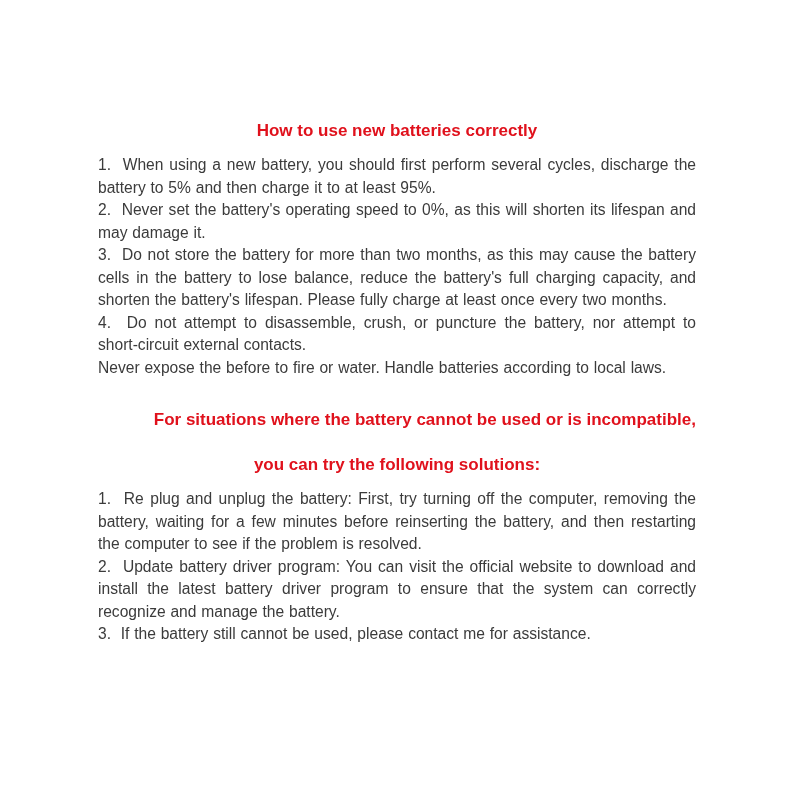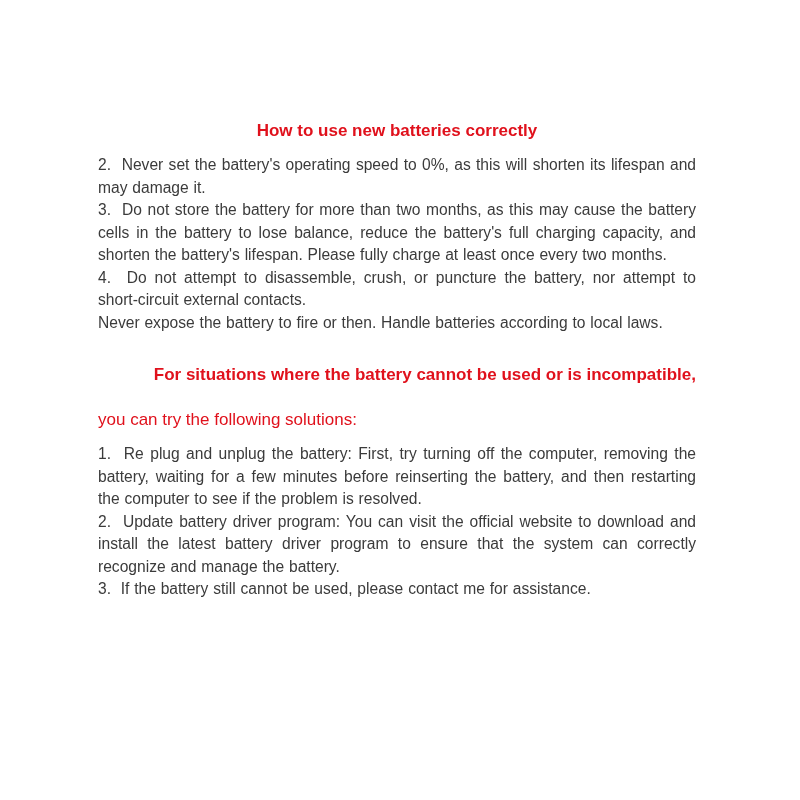--- a/index.html
+++ b/index.html
@@ -47,39 +47,40 @@
     line-height: 20px;
     font-weight: bold;
     text-align: right;
     white-space: nowrap;
     color: var(--accent-red, #e0111c);
   }
   .title2b {
     margin: 25px 0 0 0;
     font-size: 17px;
     line-height: 20px;
-    font-weight: normal;
-    text-align: left;
+    font-weight: bold;
+    text-align: center;
     white-space: nowrap;
     color: var(--accent-red, #e0111c);
   }
 </style>
 </head>
 <body>
 
 <div class="page">
   <div class="content">
 
     <h1 class="title1">How to use new batteries correctly</h1>
 
     <div class="body-block">
+      <p>1.&nbsp; When using a new battery, you should first perform several cycles, discharge the battery to 5% and then charge it to at least 95%.</p>
       <p>2.&nbsp; Never set the battery's operating speed to 0%, as this will shorten its lifespan and may damage it.</p>
       <p>3.&nbsp; Do not store the battery for more than two months, as this may cause the battery cells in the battery to lose balance, reduce the battery's full charging capacity, and shorten the battery's lifespan. Please fully charge at least once every two months.</p>
       <p>4.&nbsp; Do not attempt to disassemble, crush, or puncture the battery, nor attempt to short-circuit external contacts.</p>
-      <p>Never expose the battery to fire or then. Handle batteries according to local laws.</p>
+      <p>Never expose the before to fire or water. Handle batteries according to local laws.</p>
     </div>
 
     <h2 class="title2a">For situations where the battery cannot be used or is incompatible,</h2>
 
     <h2 class="title2b">you can try the following solutions:</h2>
 
     <div class="body-block">
       <p>1.&nbsp; Re plug and unplug the battery: First, try turning off the computer, removing the battery, waiting for a few minutes before reinserting the battery, and then restarting the computer to see if the problem is resolved.</p>
       <p>2.&nbsp; Update battery driver program: You can visit the official website to download and install the latest battery driver program to ensure that the system can correctly recognize and manage the battery.</p>
       <p>3.&nbsp; If the battery still cannot be used, please contact me for assistance.</p>

